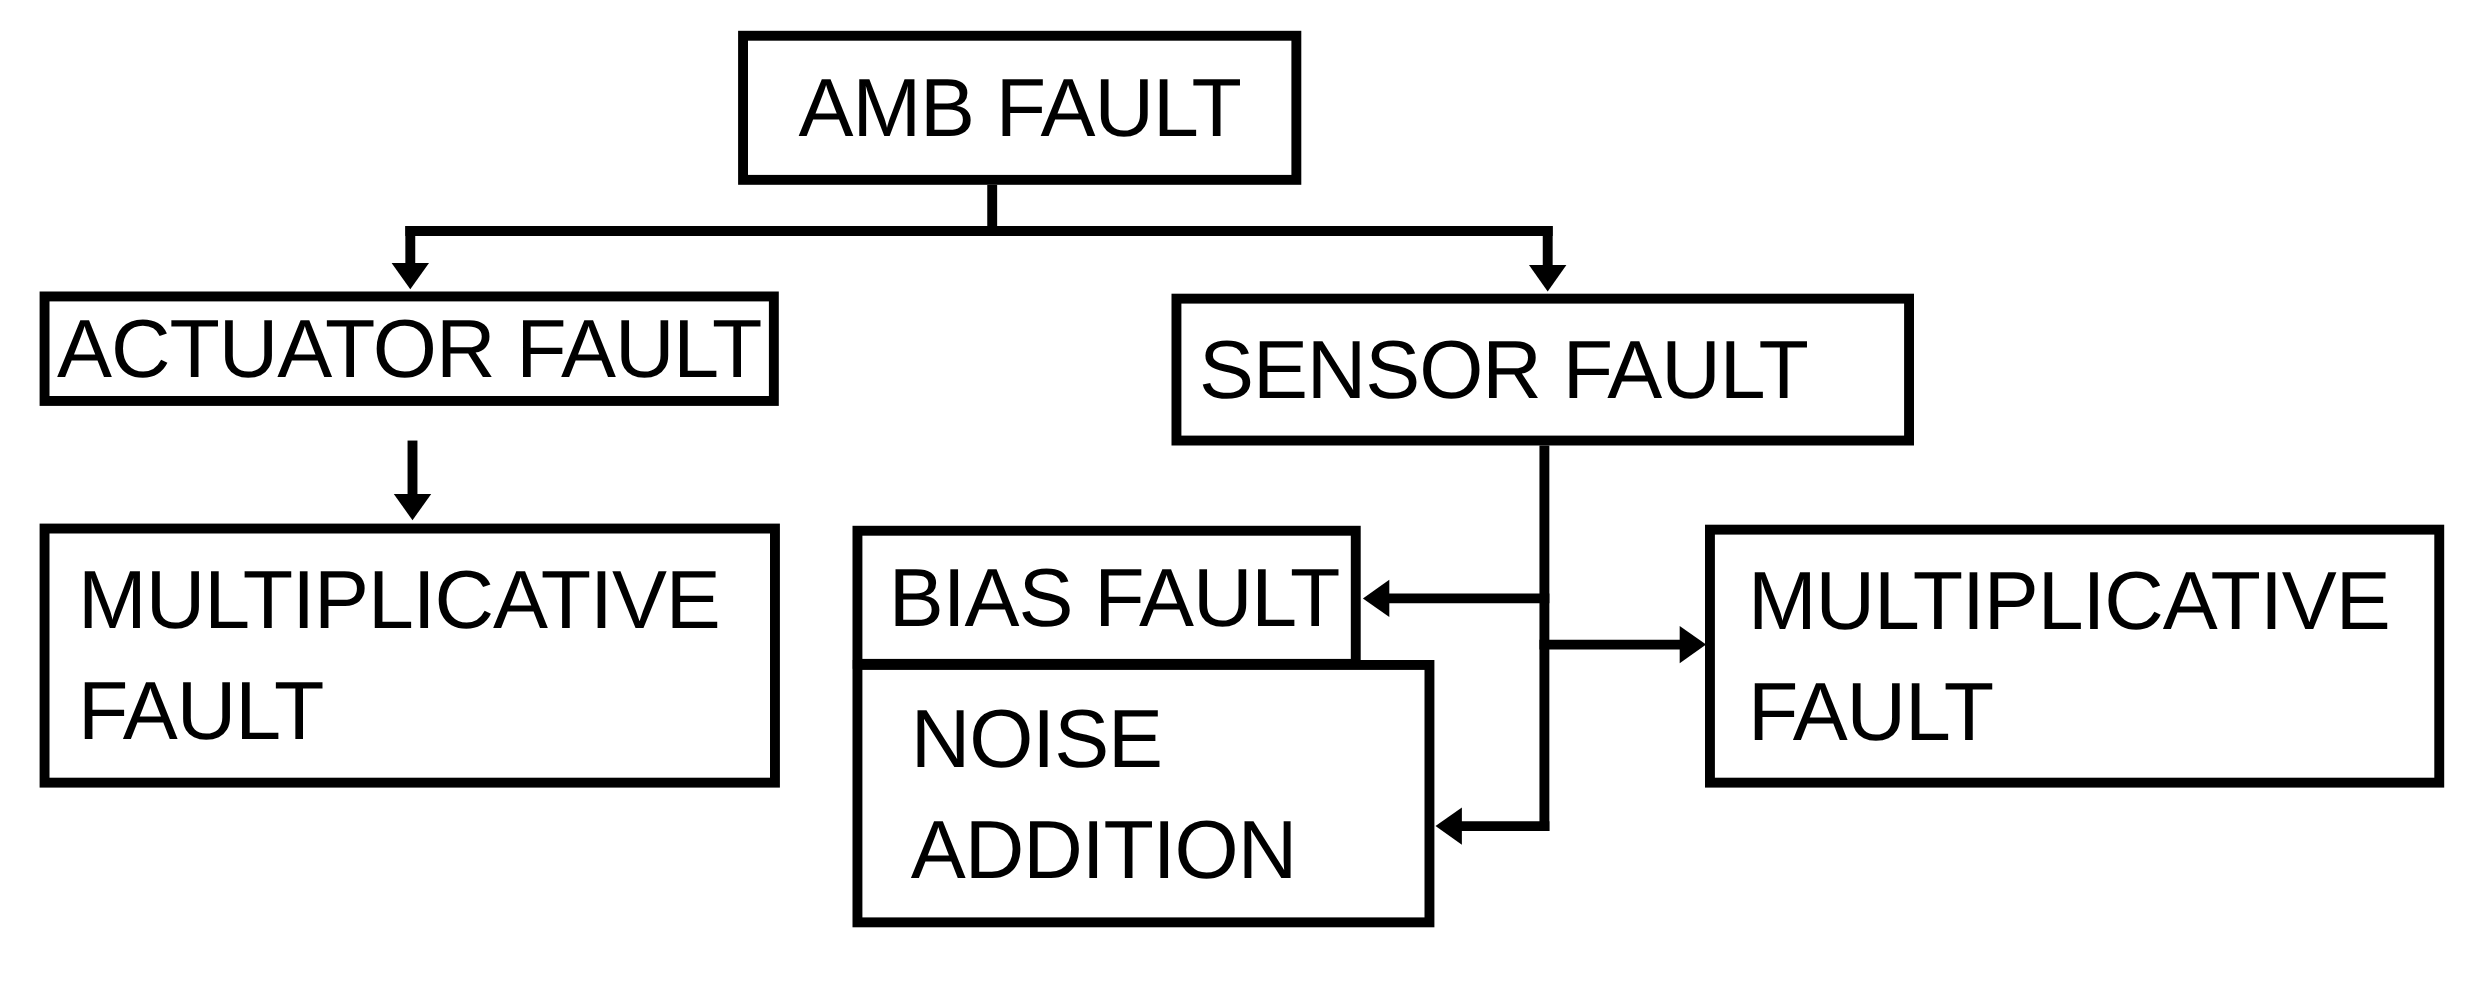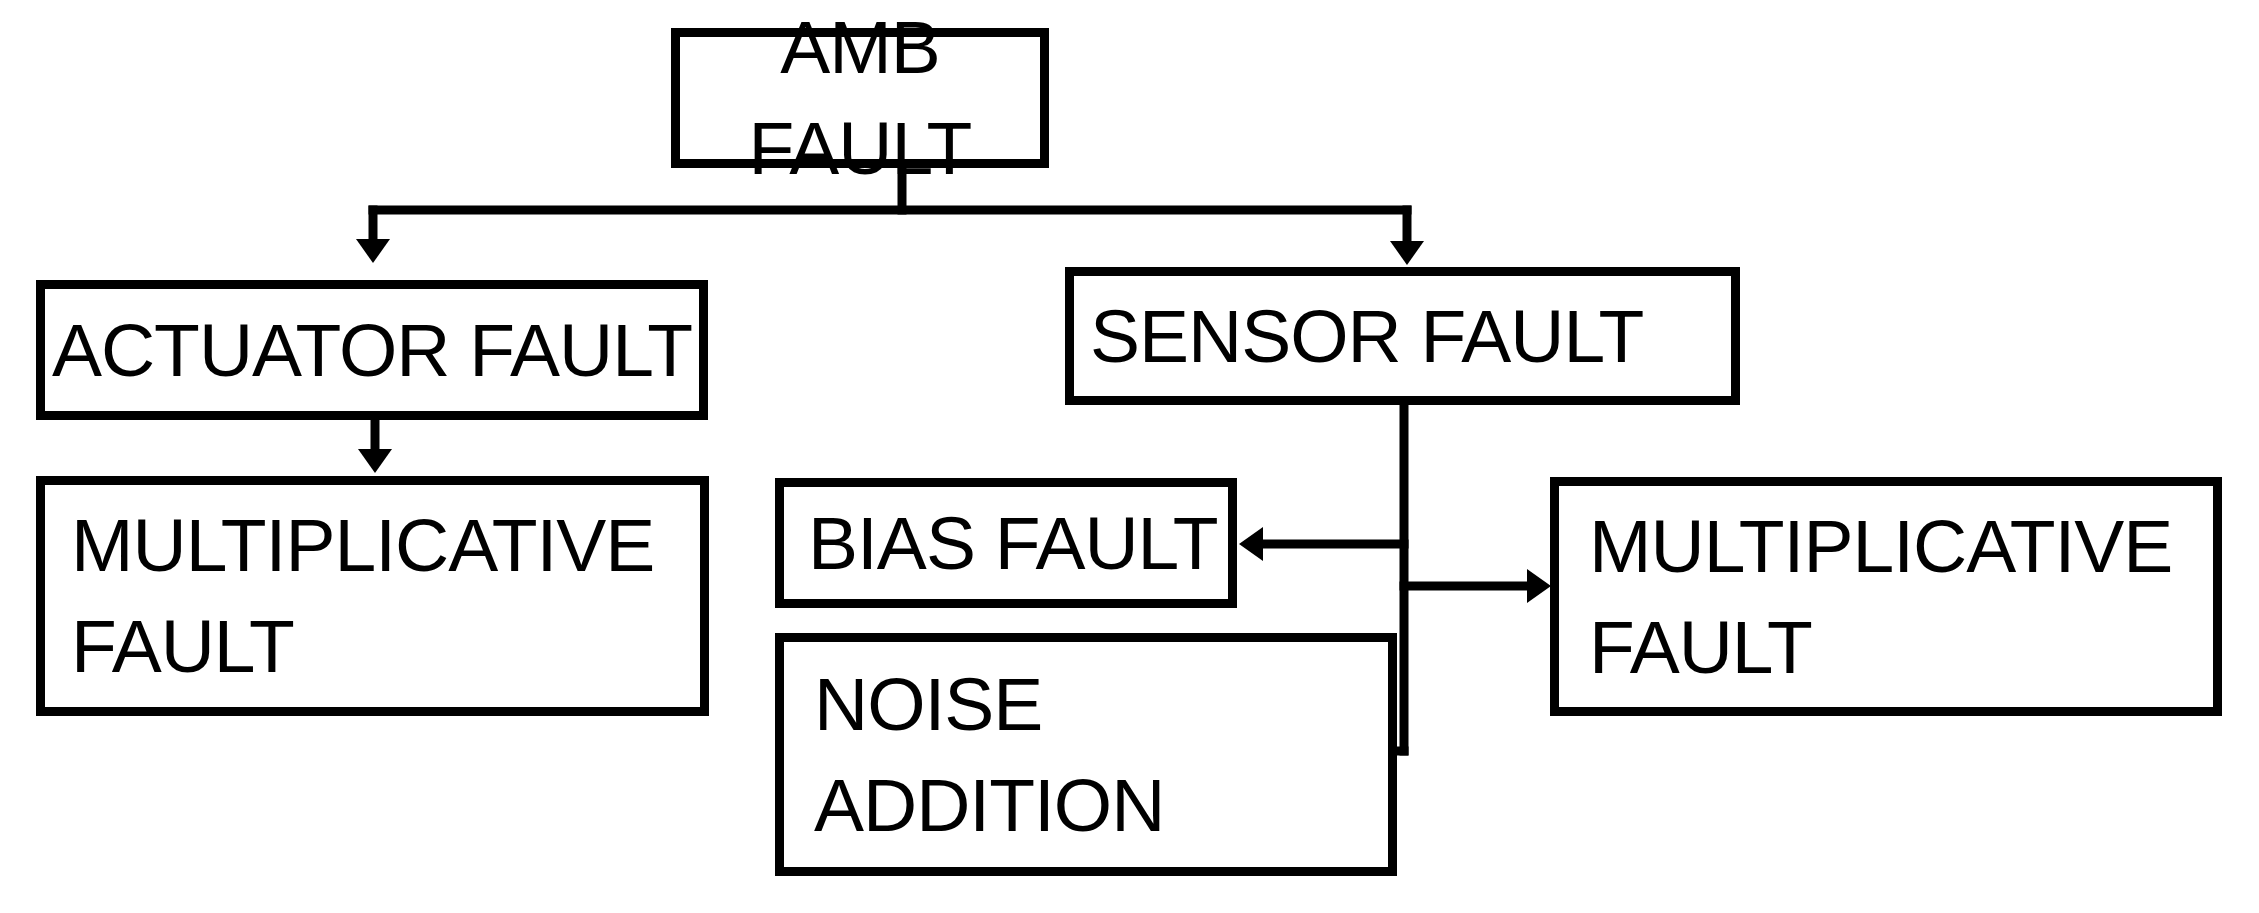--- a/index.html
+++ b/index.html
@@ -30,26 +30,26 @@
     align-items: center;
     color: #000000;
     font-size: 75px;
     letter-spacing: -1px;
     white-space: pre-line;
     line-height: 101px;
   }
   .node.center { justify-content: center; text-align: center; }
   .node.left   { justify-content: flex-start; text-align: left; }
 
-  .node-amb        { left: 671px;  top: 28px;  width: 378px; height: 140px; }
-  .node-actuator   { left: 36px;   top: 280px; width: 672px; height: 140px; }
+  .node-amb        { left: 671px;  top: 28px;  width: 512px; height: 140px; }
+  .node-actuator   { left: 36px;   top: 265px; width: 672px; height: 104px; }
   .node-sensor     { left: 1065px; top: 267px; width: 675px; height: 138px; padding-left: 16px; }
   .node-mult-left  { left: 36px;   top: 476px; width: 673px; height: 240px; padding-left: 26px; }
   .node-bias       { left: 775px;  top: 478px; width: 462px; height: 130px; padding-left: 24px; }
-  .node-noise      { left: 775px;  top: 633px; width: 622px; height: 243px; padding-left: 30px; }
+  .node-noise      { left: 775px;  top: 600px; width: 529px; height: 243px; padding-left: 44px; }
   .node-mult-right { left: 1550px; top: 477px; width: 672px; height: 239px; padding-left: 30px; }
 </style>
 </head>
 <body>
 
 <div class="canvas">
 
   <svg class="connectors" viewBox="0 0 2259 913" xmlns="http://www.w3.org/2000/svg" aria-hidden="true">
     <g stroke="#000000" stroke-width="9" fill="none" stroke-linecap="square">
 

